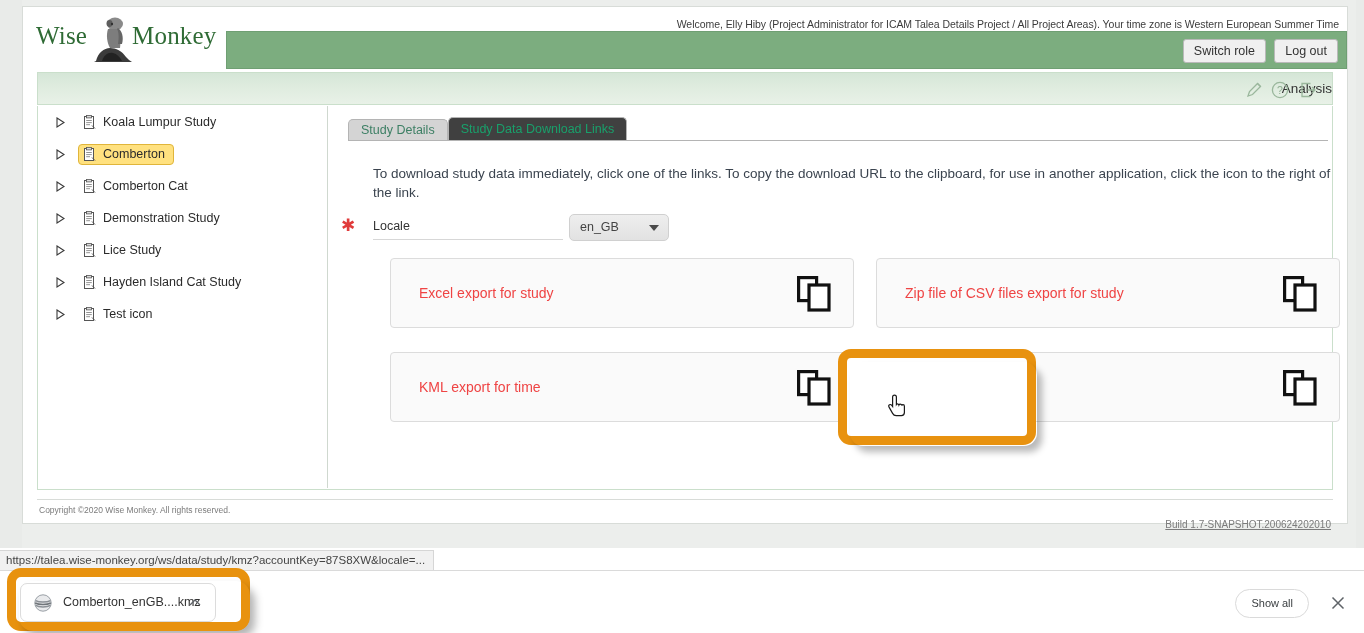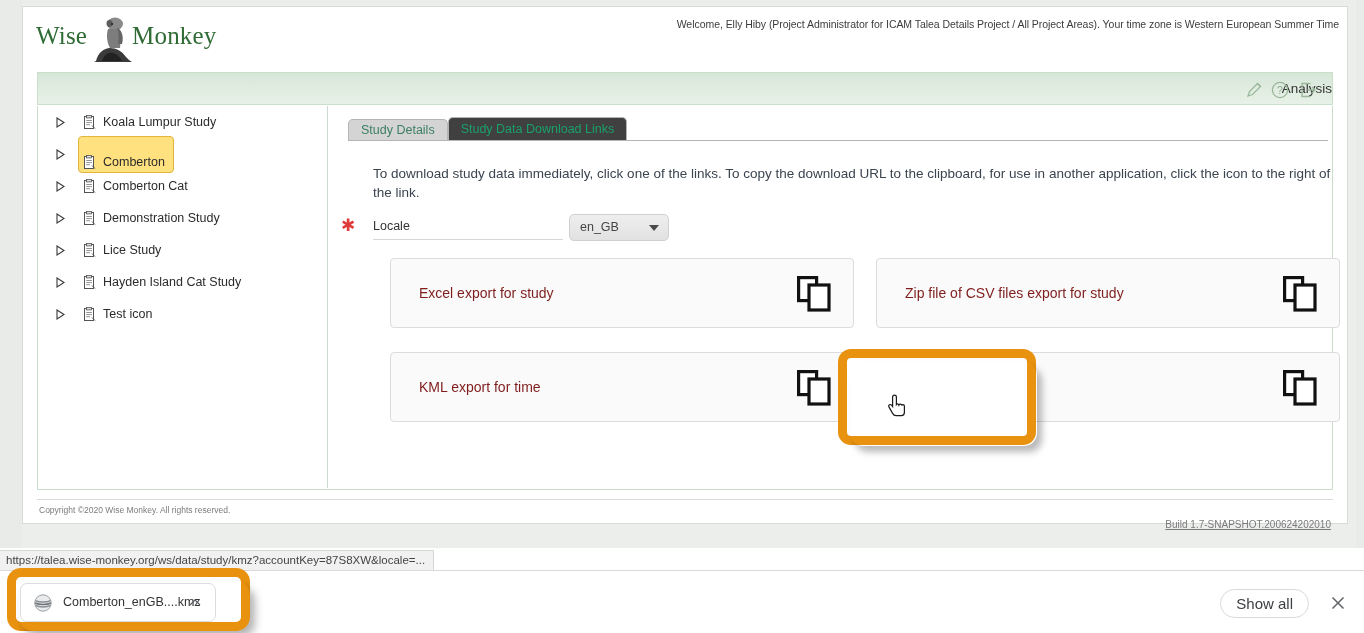--- a/index.html
+++ b/index.html
@@ -173,21 +173,21 @@
   .tree-label-wrap {
     display: flex;
     align-items: center;
     gap: 7px;
     padding: 3px 9px 3px 5px;
     border-radius: 4px;
   }
   .tree-item.selected .tree-label-wrap {
     background: #ffe17f;
     border: 1px solid #e0b53a;
-    padding: 18px 8px 2px 4px;
+    padding: 2px 8px 2px 4px;
   }
   .tree-text {
     font-size: 12.5px;
     color: #2b2b2b;
     white-space: nowrap;
   }
 
   
   #content-pane {
     position: absolute;
@@ -296,21 +296,21 @@
     background: #fafafa;
     border: 1px solid #dcdcdc;
     border-radius: 4px;
     box-sizing: border-box;
     cursor: pointer;
   }
   .export-label {
     position: absolute;
     left: 28px; top: 26px;
     font-size: 14px;
-    color: #7f1d1d;
+    color: #ef4444;
     white-space: nowrap;
   }
   .export-label.link {
     color: #3b444f;
     text-decoration: underline;
   }
   .copy-icon {
     position: absolute;
     right: 22px; top: 17px;
     width: 34px; height: 36px;
@@ -451,21 +451,21 @@
   }
   #btn-show-all {
     position: absolute;
     right: 55px; top: 18px;
     height: 29px;
     line-height: 27px;
     padding: 0 15px;
     background: #ffffff;
     border: 1px solid #dadada;
     border-radius: 15px;
-    font-size: 15px;
+    font-size: 11px;
     color: #3c4043;
     cursor: pointer;
   }
   #btn-close-shelf {
     position: absolute;
     right: 16px; top: 22px;
     width: 20px; height: 20px;
     cursor: pointer;
   }
 </style>
@@ -490,20 +490,24 @@
             <ellipse cx="24" cy="9" rx="1.1" ry="1.3" fill="#2e2e2e"></ellipse>
           </g>
           <path d="M8 46 C10 38, 16 33, 22 33 C28 33, 34 36, 38 42 C40 44, 42 46, 44 47 L6 47 Z" fill="#3b3b3b"></path>
           <path d="M14 46 C16 40, 20 37, 25 38 C29 39, 32 42, 34 46 Z" fill="#222222"></path>
         </svg>
         <span class="logo-word w-monkey">Monkey</span>
       </div>
 
       <div id="welcome-text">Welcome, Elly Hiby (Project Administrator for ICAM Talea Details Project / All Project Areas). Your time zone is Western European Summer Time</div>
 
+      <div id="green-bar">
+        <button class="hdr-btn" id="btn-switch-role">Switch role</button>
+        <button class="hdr-btn" id="btn-log-out">Log out</button>
+      </div>
     </div>
 
     <div id="analysis-bar">
       <div id="analysis-title">Analysis</div>
       <svg class="bar-icon" id="icon-edit" viewBox="0 0 20 20">
         <path d="M4 16 L5.5 11.5 L13.5 3.5 L16.5 6.5 L8.5 14.5 Z" fill="none" stroke="#9ab79c" stroke-width="1.3"></path>
         <path d="M13.5 3.5 L16.5 6.5" stroke="#9ab79c" stroke-width="1.3"></path>
       </svg>
       <svg class="bar-icon" id="icon-help" viewBox="0 0 20 20">
         <circle cx="10" cy="10" r="7.6" fill="none" stroke="#9ab79c" stroke-width="1.3"></circle>

